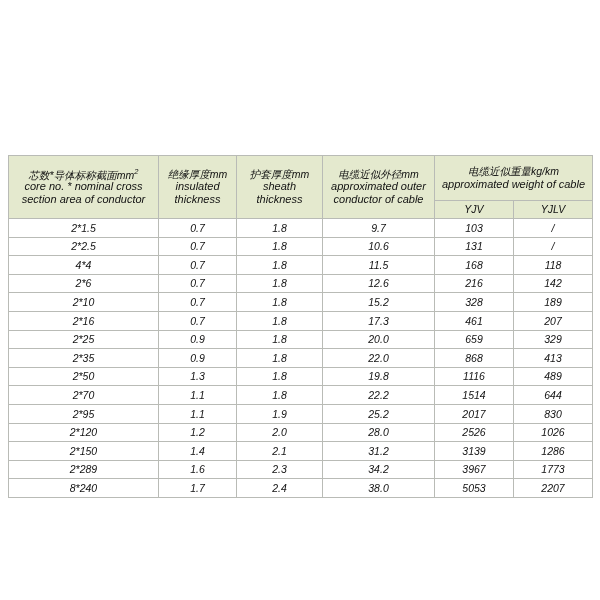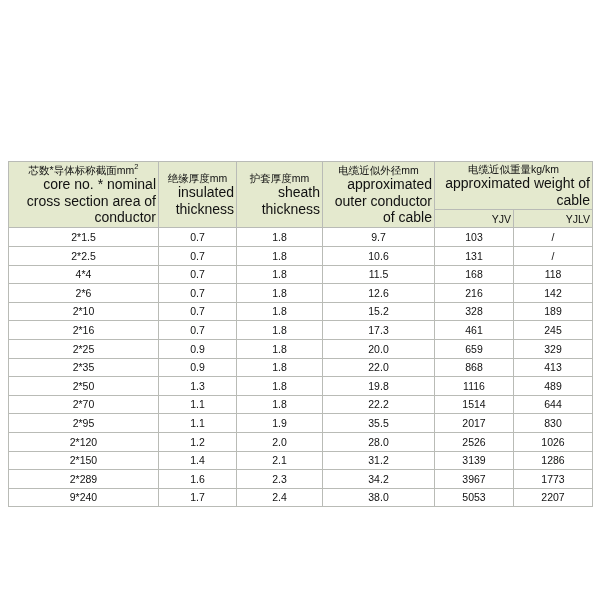--- a/index.html
+++ b/index.html
@@ -15,22 +15,23 @@
   }
   .page {
     width: 600px;
     height: 600px;
     position: relative;
     background: #ffffff;
   }
   .table-wrap {
     position: absolute;
     left: 8px;
-    top: 161px;
+    top: 155px;
     width: 584px;
+    font-style: italic;
   }
   table.cable {
     border-collapse: collapse;
     width: 584px;
     table-layout: fixed;
   }
   table.cable td, table.cable th {
     border: 1px solid #b9bbb6;
     text-align: center;
     vertical-align: middle;
@@ -39,34 +40,32 @@
     padding: 1px 2px;
     line-height: 1.18;
     font-weight: normal;
   }
   thead td {
     background: #e4e9ce;
     height: 42px;
   }
   thead td.sub {
     height: 15px;
-    text-align: right;
   }
   tbody td {
     background: #ffffff;
     height: 15.6px;
   }
   .hdr-cn {
     display: block;
     font-size: 10.5px;
   }
   .hdr-en {
     display: block;
-    font-size: 14px;
-    text-align: right;
+    font-size: 11px;
   }
   .sup {
     font-size: 7.5px;
     vertical-align: super;
   }
   col.c1 { width: 150px; }
   col.c2 { width: 78px; }
   col.c3 { width: 86px; }
   col.c4 { width: 112px; }
   col.c5 { width: 79px; }
@@ -154,21 +153,21 @@
           <td>15.2</td>
           <td>328</td>
           <td>189</td>
         </tr>
         <tr>
           <td>2*16</td>
           <td>0.7</td>
           <td>1.8</td>
           <td>17.3</td>
           <td>461</td>
-          <td>245</td>
+          <td>207</td>
         </tr>
         <tr>
           <td>2*25</td>
           <td>0.9</td>
           <td>1.8</td>
           <td>20.0</td>
           <td>659</td>
           <td>329</td>
         </tr>
         <tr>
@@ -192,21 +191,21 @@
           <td>1.1</td>
           <td>1.8</td>
           <td>22.2</td>
           <td>1514</td>
           <td>644</td>
         </tr>
         <tr>
           <td>2*95</td>
           <td>1.1</td>
           <td>1.9</td>
-          <td>35.5</td>
+          <td>25.2</td>
           <td>2017</td>
           <td>830</td>
         </tr>
         <tr>
           <td>2*120</td>
           <td>1.2</td>
           <td>2.0</td>
           <td>28.0</td>
           <td>2526</td>
           <td>1026</td>
@@ -221,21 +220,21 @@
         </tr>
         <tr>
           <td>2*289</td>
           <td>1.6</td>
           <td>2.3</td>
           <td>34.2</td>
           <td>3967</td>
           <td>1773</td>
         </tr>
         <tr>
-          <td>9*240</td>
+          <td>8*240</td>
           <td>1.7</td>
           <td>2.4</td>
           <td>38.0</td>
           <td>5053</td>
           <td>2207</td>
         </tr>
       </tbody>
     </table>
   </div>
 </div>

